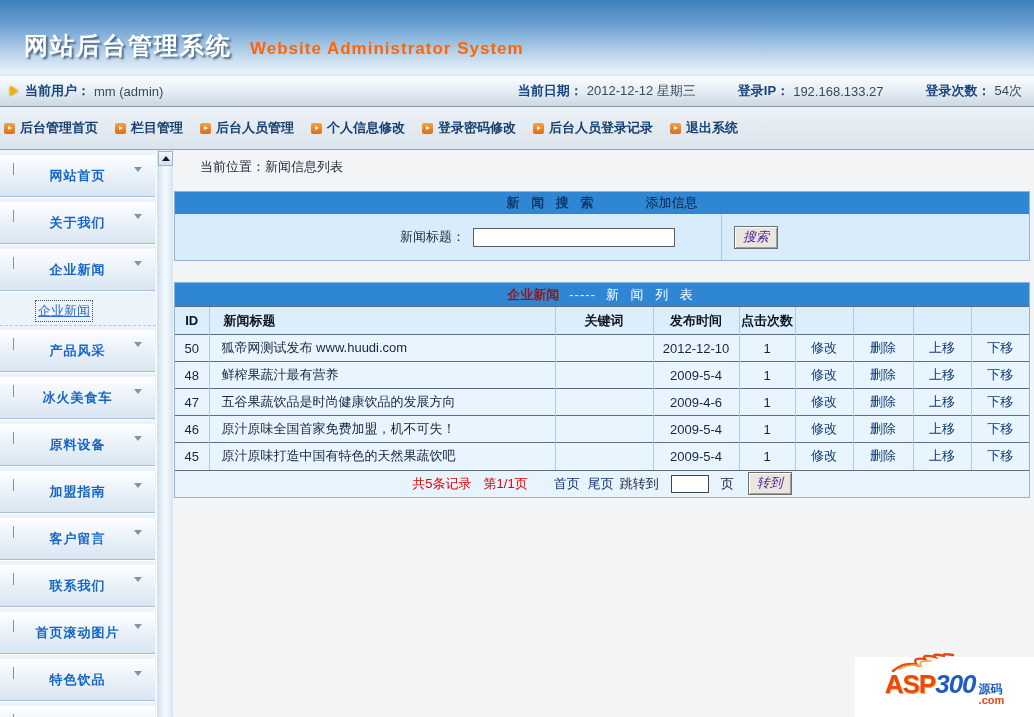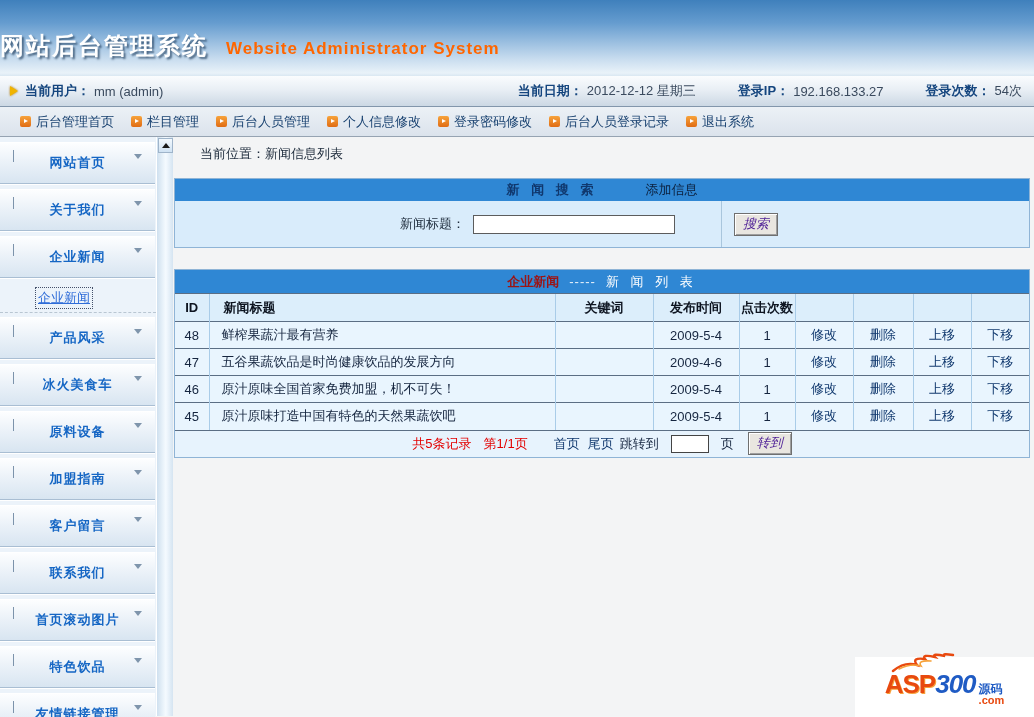--- a/index.html
+++ b/index.html
@@ -2,34 +2,34 @@
 <html><head>
 <meta charset="utf-8">
 <style>
   * { margin:0; padding:0; box-sizing:border-box; }
   html,body { background:#ffffff; }
   body { font-family:"Liberation Sans","DejaVu Sans",sans-serif; font-size:13px; }
   .page { position:relative; width:1034px; height:717px; overflow:hidden; background:#f4f5f6; }
 
   
   .banner { height:76px; background:linear-gradient(180deg,#3f80bc 0%,#659ccf 30%,#c9ddef 78%,#e9f2f9 96%,#d9e7f2 100%); position:relative; }
-  .banner-inner { position:absolute; left:0; top:30px; display:flex; align-items:baseline; gap:18px; }
+  .banner-inner { position:absolute; left:24px; top:30px; display:flex; align-items:baseline; gap:18px; }
   .title-cn { color:#ffffff; font-size:24px; font-weight:bold; letter-spacing:2px; text-shadow:2px 2px 2px rgba(40,70,100,.75); }
   .title-en { color:#ff6600; font-size:17px; font-weight:bold; letter-spacing:1px; }
 
   
   .infobar { height:31px; background:linear-gradient(180deg,#fafcfe 0%,#e9eff5 45%,#ccd8e4 100%); border-bottom:1px solid #8296ab; display:flex; align-items:center; padding:0 12px 0 10px; color:#3a4a5e; }
   .arrow-ico { width:0; height:0; border-left:8px solid #f0b400; border-top:5px solid transparent; border-bottom:5px solid transparent; margin-right:7px; filter:drop-shadow(0 0 1px #b07800); }
   .ib-label { color:#14457e; font-weight:bold; }
   .ib-value { color:#3a4a5e; margin-left:4px; }
   .ib-right { margin-left:auto; display:flex; align-items:center; }
   .ib-group { display:flex; align-items:center; margin-left:42px; white-space:nowrap; }
 
   
-  .topnav { height:30px; background:linear-gradient(180deg,#ecf1f6 0%,#dbe3ec 100%); border-bottom:1px solid #96a3b2; display:flex; align-items:center; padding-left:20px; }
+  .topnav { height:43px; background:linear-gradient(180deg,#ecf1f6 0%,#dbe3ec 100%); border-bottom:1px solid #96a3b2; display:flex; align-items:center; padding-left:4px;font-weight:bold; }
   .nav-item { display:flex; align-items:center; margin-right:17px; cursor:pointer; }
   .nav-bullet { width:11px; height:11px; border-radius:2px; background:linear-gradient(180deg,#f7a33b,#e06c14); margin-right:5px; position:relative; }
   .nav-bullet::after { content:""; position:absolute; left:4px; top:3px; border-left:4px solid #ffffff; border-top:2.5px solid transparent; border-bottom:2.5px solid transparent; }
   .nav-label { color:#17406f; }
 
   
   .body { display:flex; height:579px; }
 
   
   .sidebar { width:158px; background:#ecf3fa; padding-top:5px; }
@@ -288,20 +288,31 @@
               <th>关键词</th>
               <th>发布时间</th>
               <th>点击次数</th>
               <th></th>
               <th></th>
               <th></th>
               <th></th>
             </tr>
           </thead>
           <tbody id="news-body">
+          <tr>
+            <td class="c-id">50</td>
+            <td class="c-title">狐帝网测试发布 www.huudi.com</td>
+            <td class="c-kw"></td>
+            <td class="c-date">2012-12-10</td>
+            <td class="c-clk">1</td>
+            <td><a class="act">修改</a></td>
+            <td><a class="act">删除</a></td>
+            <td><a class="act">上移</a></td>
+            <td><a class="act">下移</a></td>
+          </tr>
 
           <tr>
             <td class="c-id">48</td>
             <td class="c-title">鲜榨果蔬汁最有营养</td>
             <td class="c-kw"></td>
             <td class="c-date">2009-5-4</td>
             <td class="c-clk">1</td>
             <td><a class="act">修改</a></td>
             <td><a class="act">删除</a></td>
             <td><a class="act">上移</a></td>

